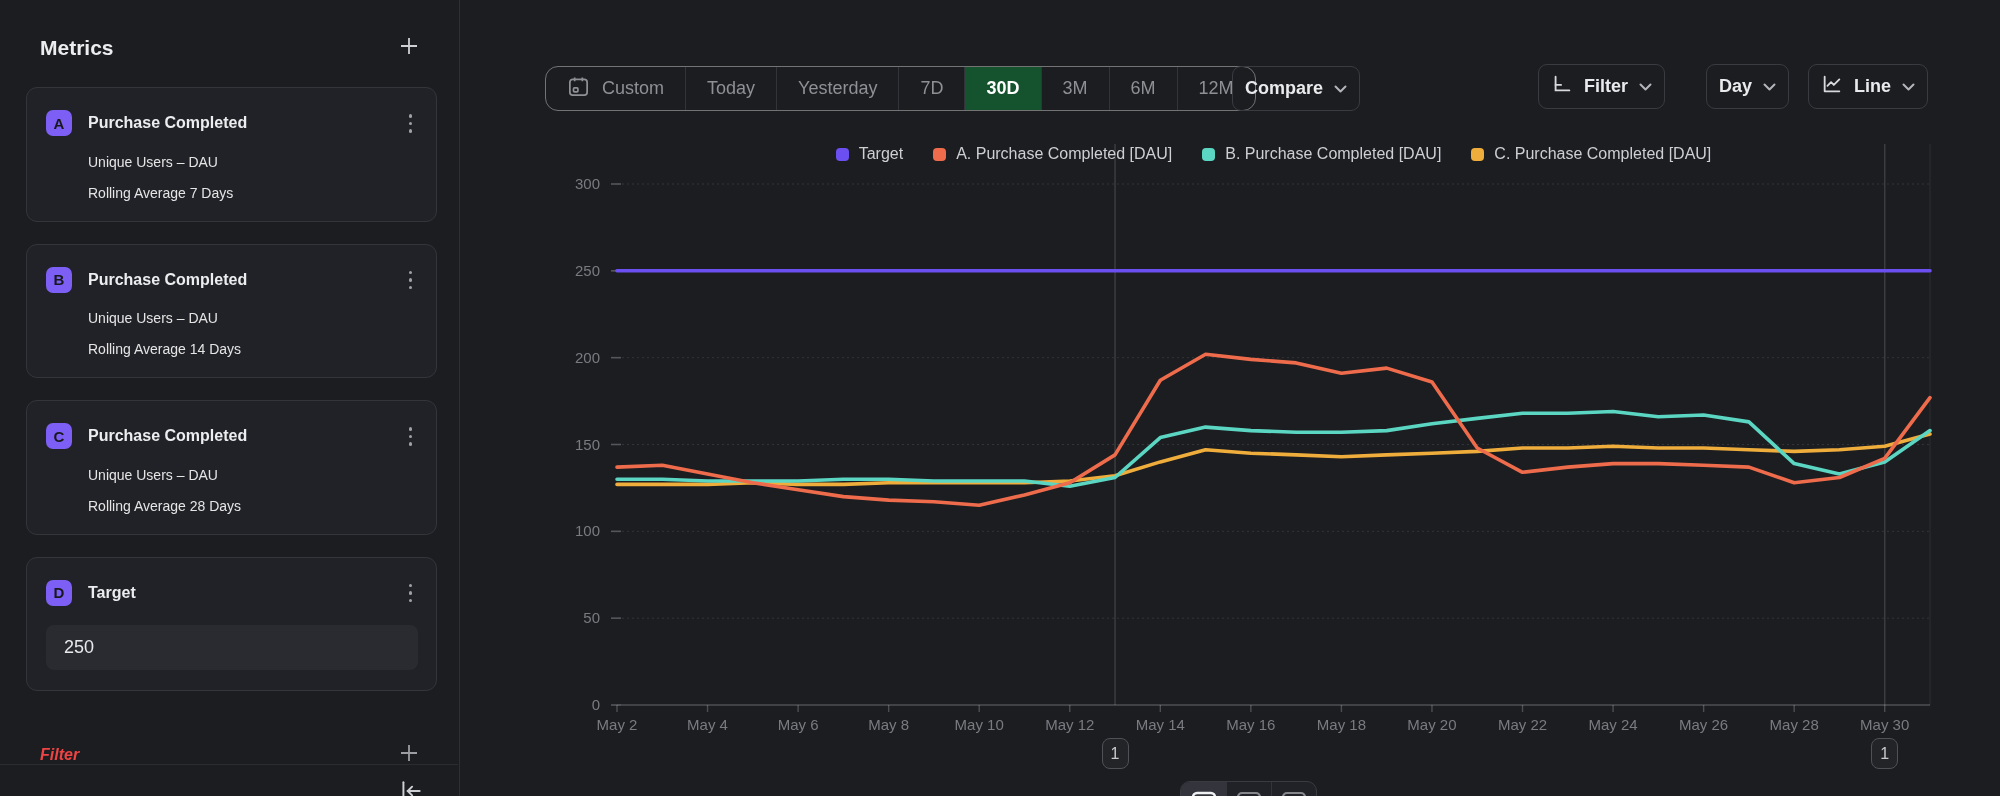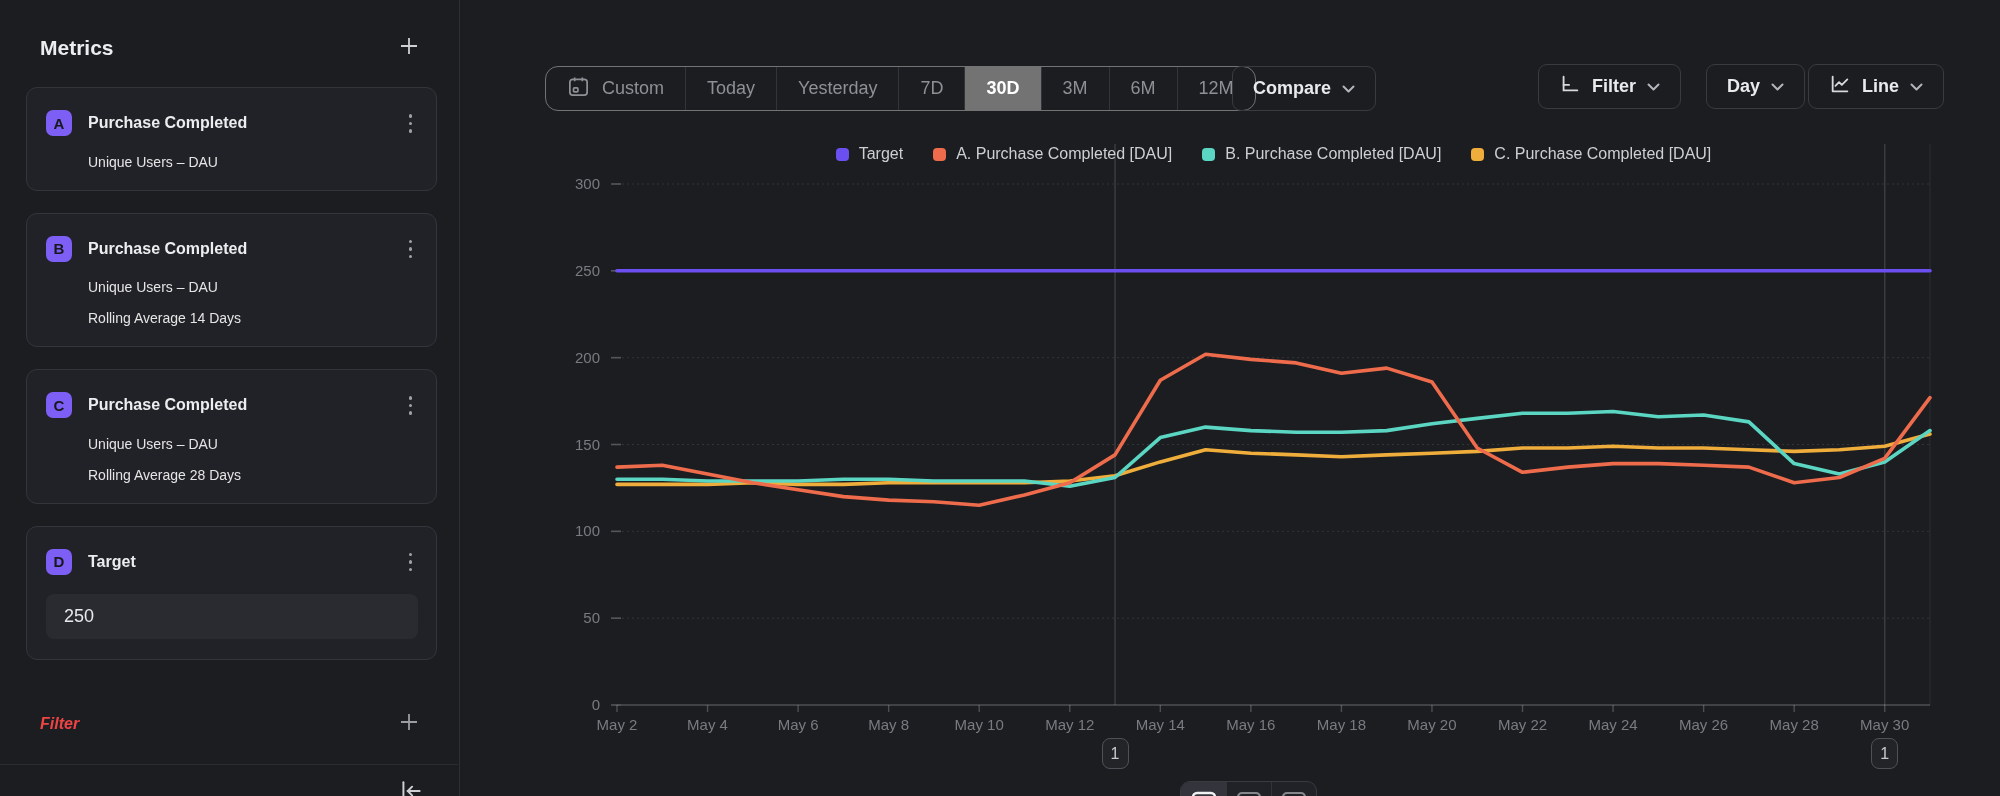--- a/index.html
+++ b/index.html
@@ -53,34 +53,34 @@
   .sidebar-divider { position:absolute; left:0; right:1px; top:764px; height:1px; background:#2b2c31; }
   .collapse-btn { position:absolute; left:398px; top:778px; background:none; border:none; cursor:pointer; }
 
   
   .main { position:absolute; left:460px; top:0; width:1540px; height:796px; }
 
   .btn {
     display:inline-flex; align-items:center; height:45px;
     background:transparent; border:1px solid #3a3b41; border-radius:9px;
     color:#e9eaec; font-size:18px; font-weight:700; cursor:pointer;
-    font-family:inherit; gap:11px; padding:0 20px;
+    font-family:inherit; gap:11px; padding:0 12px;
   }
   .seg-group {
     position:absolute; left:85px; top:66px;
     display:inline-flex; align-items:stretch; height:45px;
     border:1px solid #737373; border-radius:13px; overflow:hidden;
   }
   .seg {
     display:inline-flex; align-items:center; gap:12px; padding:0 21px;
     background:none; border:none; border-left:1px solid #33343a;
     color:#8e9096; font-size:18px; cursor:pointer; font-family:inherit;
   }
   .seg:first-child { border-left:none; }
-  .seg.active { background:#737373; color:#ffffff; font-weight:700; }
+  .seg.active { background:#14532d; color:#ffffff; font-weight:700; }
   .compare-btn { position:absolute; left:772px; top:66px; }
   .linear-btn  { position:absolute; left:1078px; top:64px; }
   .day-btn     { position:absolute; left:1246px; top:64px; }
   .line-btn    { position:absolute; left:1348px; top:64px; }
 
   .legend {
     position:absolute; left:157px; top:145px; width:1313px;
     display:flex; justify-content:center; align-items:center; gap:30px;
   }
   .legend-item { display:flex; align-items:center; gap:10px; }
@@ -130,20 +130,21 @@
           <div class="card-head">
             <span class="badge" style="background: rgb(125, 95, 245);">A</span>
             <span class="card-title">Purchase Completed</span>
             <button class="kebab">
               <i></i>
               <i></i>
               <i></i>
             </button>
           </div>
           <div class="card-sub">Unique Users – DAU</div>
+          <div class="card-sub">Rolling Average 7 Days</div>
         </div>
         <div class="card">
           <div class="card-head">
             <span class="badge" style="background: rgb(125, 95, 245);">B</span>
             <span class="card-title">Purchase Completed</span>
             <button class="kebab">
               <i></i>
               <i></i>
               <i></i>
             </button>

